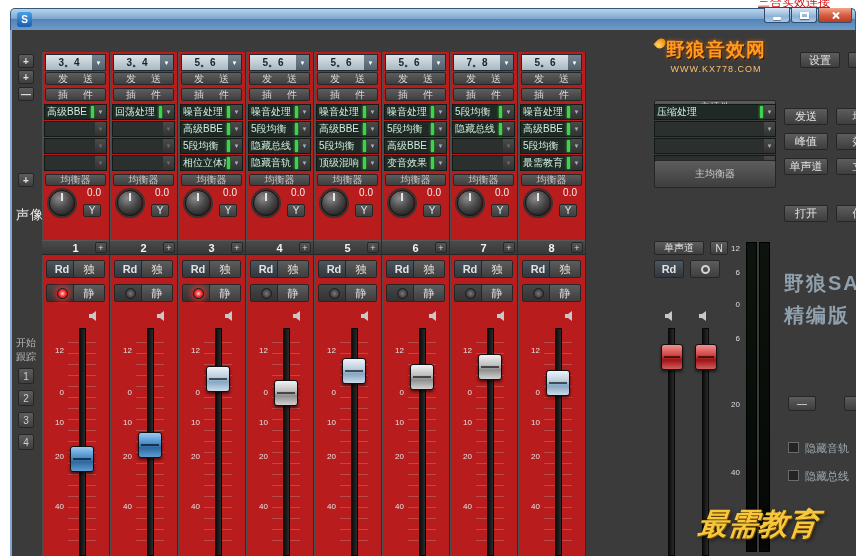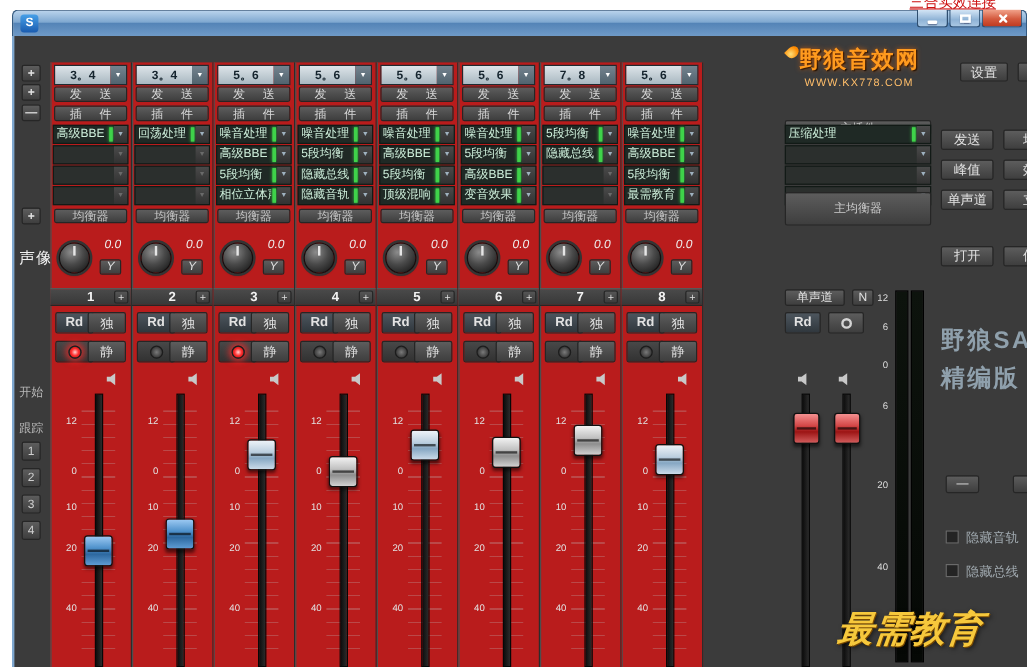--- a/index.html
+++ b/index.html
@@ -54,21 +54,21 @@
   .send{top:20px;} .plugin{top:36px;}
   .slot{position:absolute;left:2px;right:2px;height:14px;display:flex;background:#1f2925;border:1px solid #121a16;}
   .s0{top:52px}.s1{top:69px}.s2{top:86px}.s3{top:103px}
   .slot-text{flex:1;color:#cdeeda;font-size:10px;line-height:13px;padding-left:2px;white-space:nowrap;overflow:hidden;}
   .led{width:3px;margin:1px;background:#3fd24a;box-shadow:0 0 3px #3fd24a;}
   .slot-arrow{width:11px;background:linear-gradient(#4a4a4a,#323232);display:flex;align-items:center;justify-content:center;}
   .slot-arrow::after{color:#9fb2c0;}
   .slot.empty{background:#2b2f2d;}
   .slot.empty .slot-arrow::after{color:#6a6a6a;}
   .eq{top:122px;left:3px;right:3px;height:12px;color:#c6c6c6;}
-  .panbox{position:absolute;top:142px;left:0;right:0;height:48px;font-style:italic;}
+  .panbox{position:absolute;top:130px;left:0;right:0;height:48px;}
   .knob{position:absolute;left:7px;top:8px;width:24px;height:24px;border-radius:50%;
     background:radial-gradient(circle at 38% 30%,#8c8c8c,#4a4a4a 45%,#1f1f1f 85%);
     border:1px solid #101010;box-shadow:0 0 0 2px #343434,0 1px 2px #000;}
   .knob::after{content:"";position:absolute;left:50%;top:2px;width:2px;height:8px;background:#e6e6e6;
     transform-origin:50% 10px;transform:translateX(-50%) rotate(0deg);}
   .knob.full::after{transform:translateX(-50%) rotate(135deg);}
   .pan-val{position:absolute;right:8px;top:5px;font-size:10px;color:#efefef;}
   .ybtn{right:8px;top:22px;width:18px;height:13px;}
   .numrow{position:absolute;top:188px;left:0;right:0;height:15px;background:linear-gradient(#4a4a4a,#383838);
     border-top:1px solid #585858;border-bottom:1px solid #262626;box-sizing:border-box;}
@@ -170,21 +170,21 @@
 </div>
 
 <div class="mixer">
 <div class="mix">
 
   <div class="b rail-btn" style="top:24px">+</div>
   <div class="b rail-btn" style="top:40px">+</div>
   <div class="b rail-btn" style="top:57px">—</div>
   <div class="b rail-btn" style="top:143px">+</div>
   <div class="pan-label">声像</div>
-  <div class="rail-txt" style="top:290px">开始</div>
+  <div class="rail-txt" style="top:306px">开始</div>
   <div class="rail-txt" style="top:320px">跟踪</div>
   <div class="b snap" style="top:338px">1</div>
   <div class="b snap" style="top:360px">2</div>
   <div class="b snap" style="top:382px">3</div>
   <div class="b snap" style="top:404px">4</div>
 
   <div id="channels">
   <div class="channel">
     <div class="combo">
       <span class="combo-val">3。4</span>

